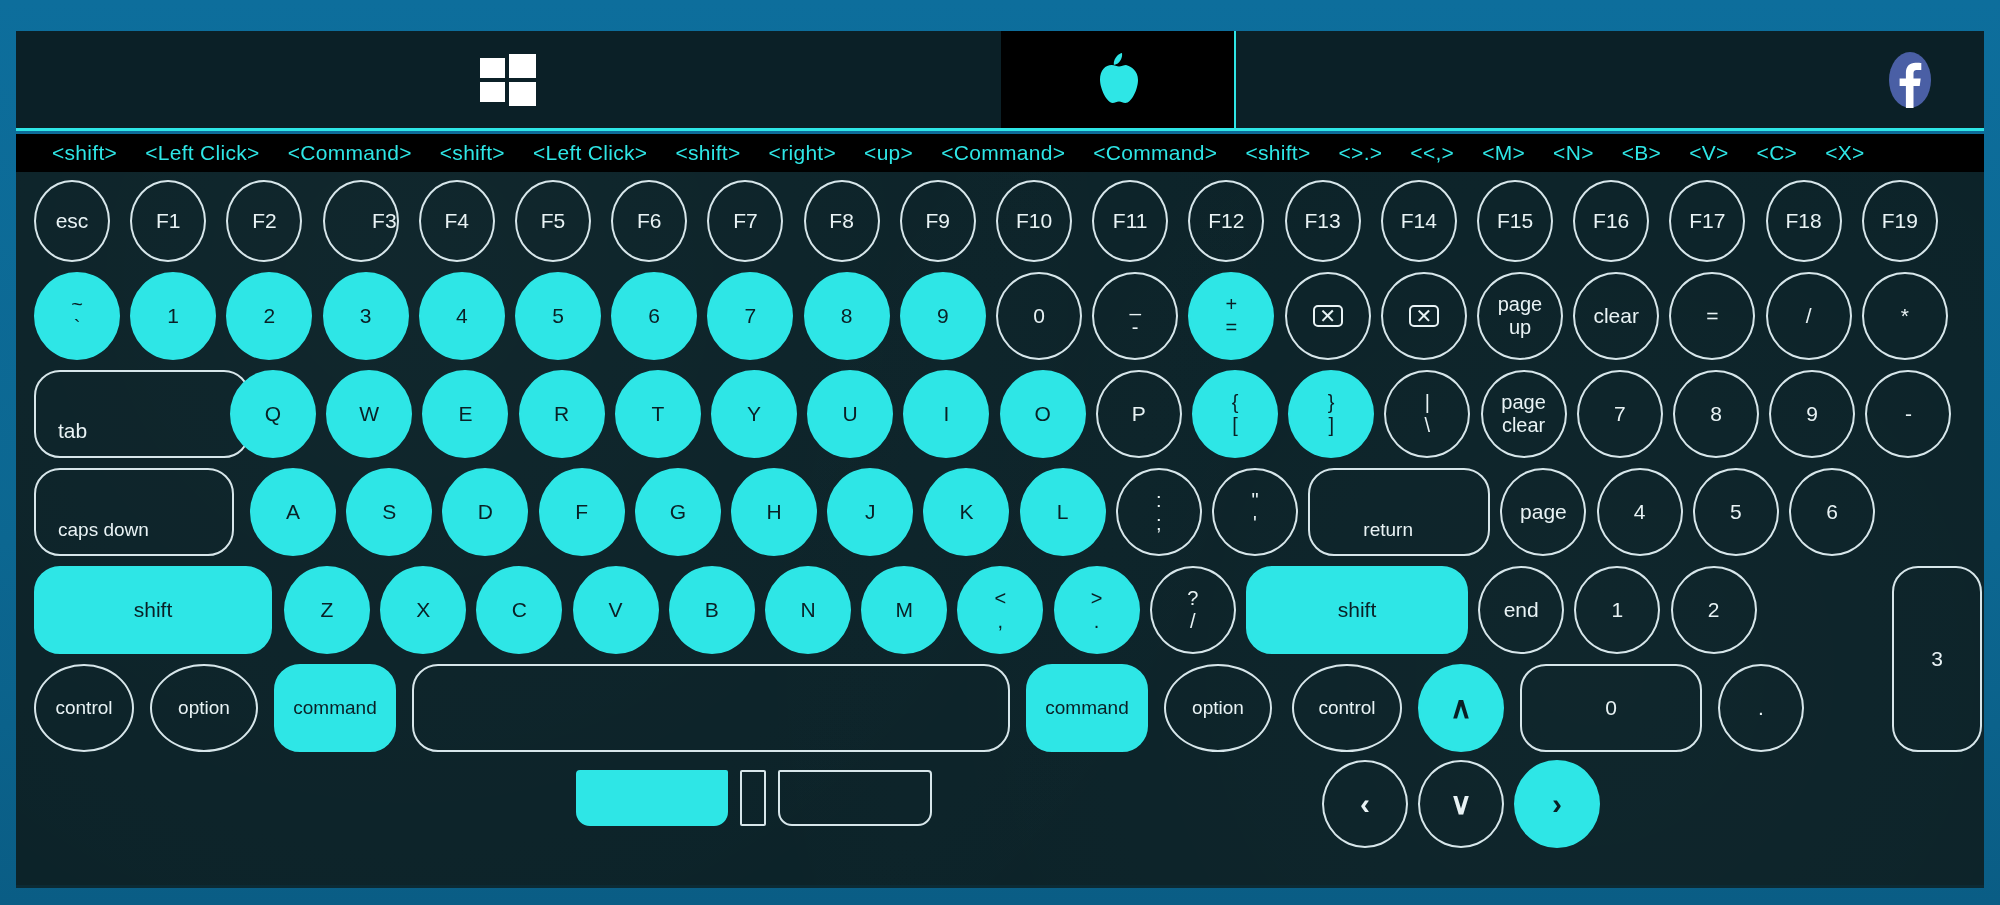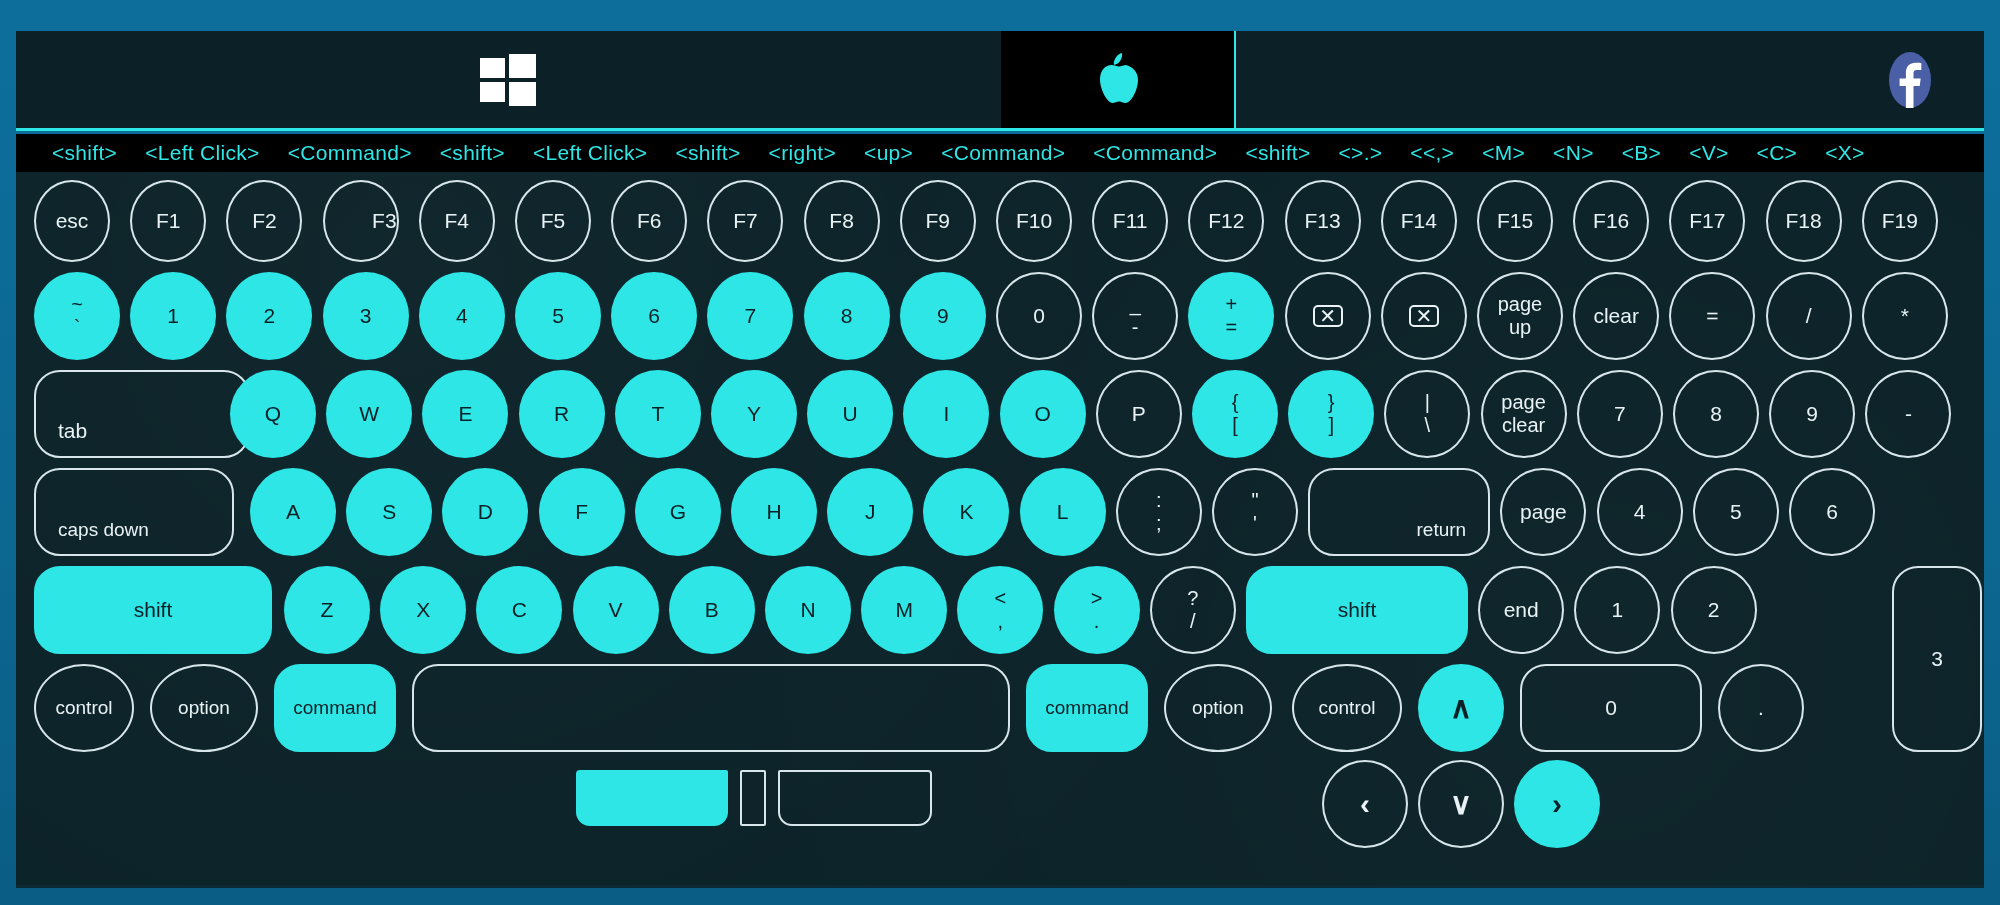--- a/index.html
+++ b/index.html
@@ -82,21 +82,21 @@
     background: #2ee6e6;
     border-color: #2ee6e6;
     color: #0a2026;
   }
   .key .lbl { pointer-events:none; }
   .key.two { flex-direction: column; justify-content: center; gap: 2px; font-size: 20px; }
   .key.two .top { display:block; }
   .key.two .bot { display:block; }
   .key.small { font-size: 19px; }
   .key.lbl-bl { align-items: flex-end; justify-content: flex-start; padding: 0 0 14px 22px; }
-  .key.lbl-br { align-items: flex-end; justify-content: flex-end; padding: 0 22px 14px 0; }
+  .key.lbl-br { align-items: flex-end; justify-content: center; padding: 0 22px 14px 0; }
 
   .delglyph { font-size: 20px; display:inline-flex; align-items:center; justify-content:center;
               width: 30px; height: 22px; border: 2px solid currentColor; border-radius: 5px; }
 
   .arrowg { font-size: 30px; font-weight: 700; line-height: 1; }
 
   
   .mouse { position: absolute; }
   .mbtn { position: absolute; border: 2px solid #d7e6ea; }
   .mbtn.on { background: #2ee6e6; border-color: #2ee6e6; }

